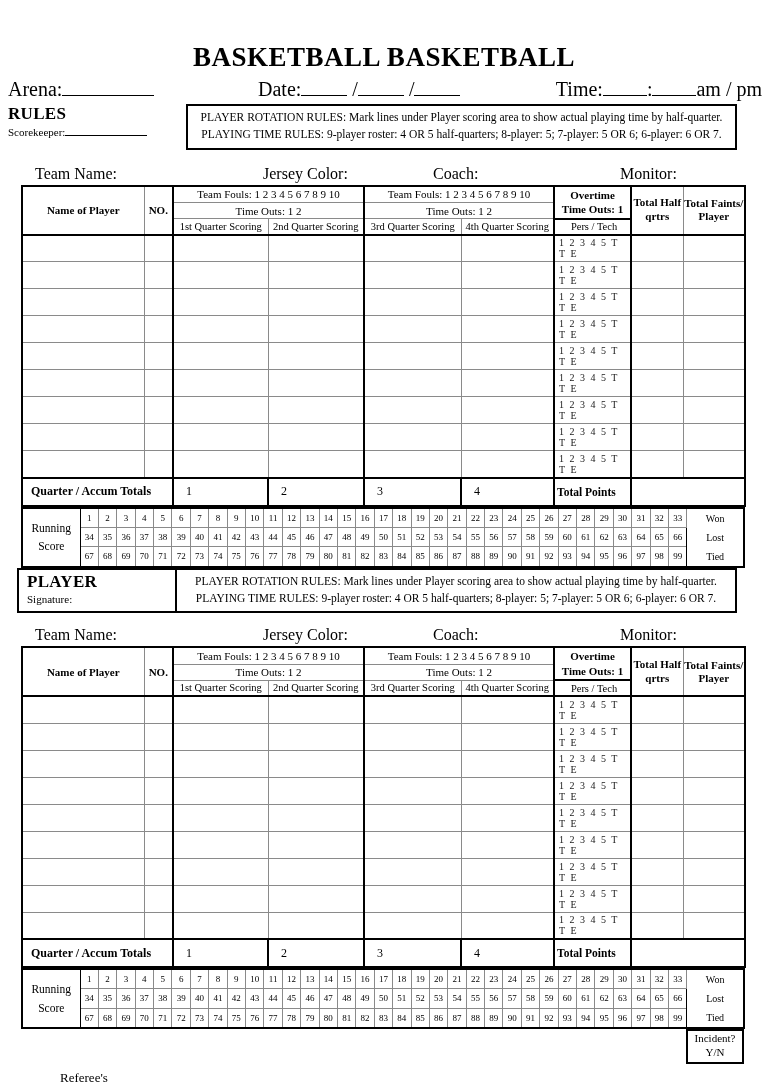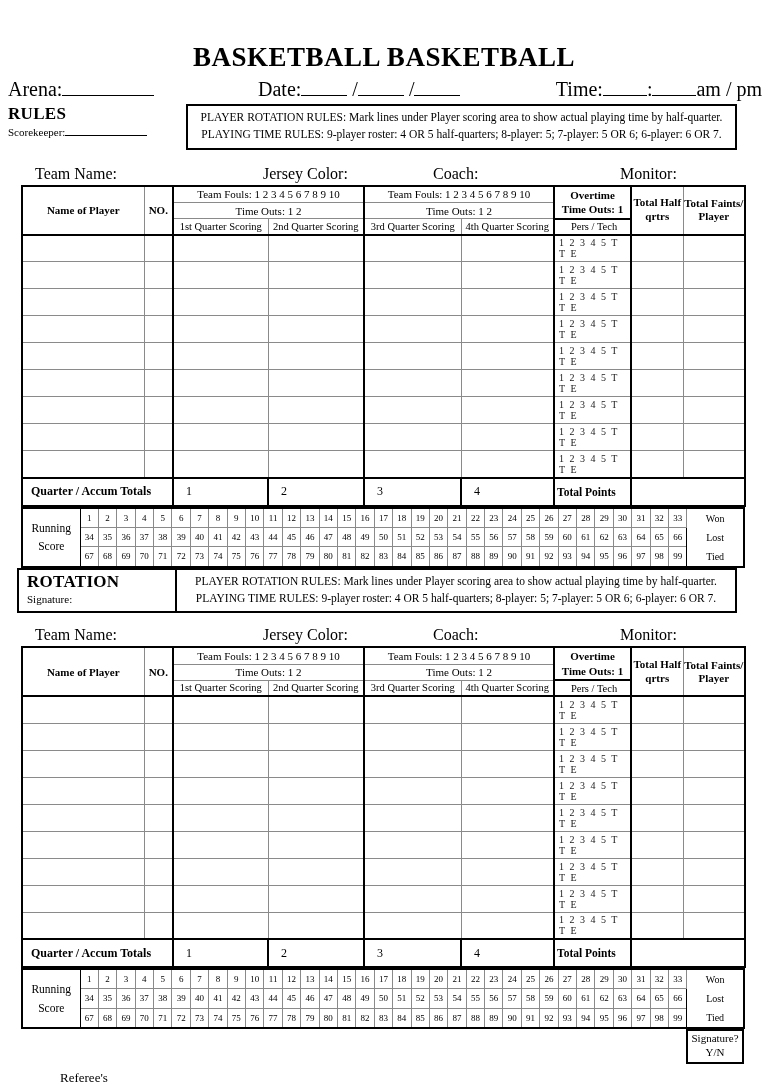--- a/index.html
+++ b/index.html
@@ -418,21 +418,21 @@
         <td class="num">96</td>
         <td class="num">97</td>
         <td class="num">98</td>
         <td class="num">99</td>
       </tr>
     </tbody>
   </table>
 
 <div class="visitor-strip">
   <div class="visitor-left">
-    <div class="team-title">ROTATION</div>
+    <div class="team-title">PLAYER</div>
     <div class="keeper"><span>Signature:</span></div>
   </div>
   <div class="visitor-rules">
     <div>PLAYER ROTATION RULES: Mark lines under Player scoring area to show actual playing time by half-quarter.</div>
     <div>PLAYING TIME RULES: 9-player roster:  4 OR 5 half-quarters;  8-player: 5;  7-player: 5 OR 6;  6-player: 6 OR 7.</div>
   </div>
 </div>
 
 <div class="teaminfo ti-vis">
   <span class="ti-name">Team Name:</span>
@@ -742,21 +742,21 @@
         <td class="num">95</td>
         <td class="num">96</td>
         <td class="num">97</td>
         <td class="num">98</td>
         <td class="num">99</td>
       </tr>
     </tbody>
   </table>
 
 <div class="incident">
-  <div>Signature?</div>
+  <div>Incident?</div>
   <div>Y/N</div>
 </div>
 
 <div class="sigline">
   <span>Referee's Signature(s):</span>
   <span class="sig-blank sb1"></span>
   <span class="sig-blank sb2"></span>
 </div>
 
 </body></html>

